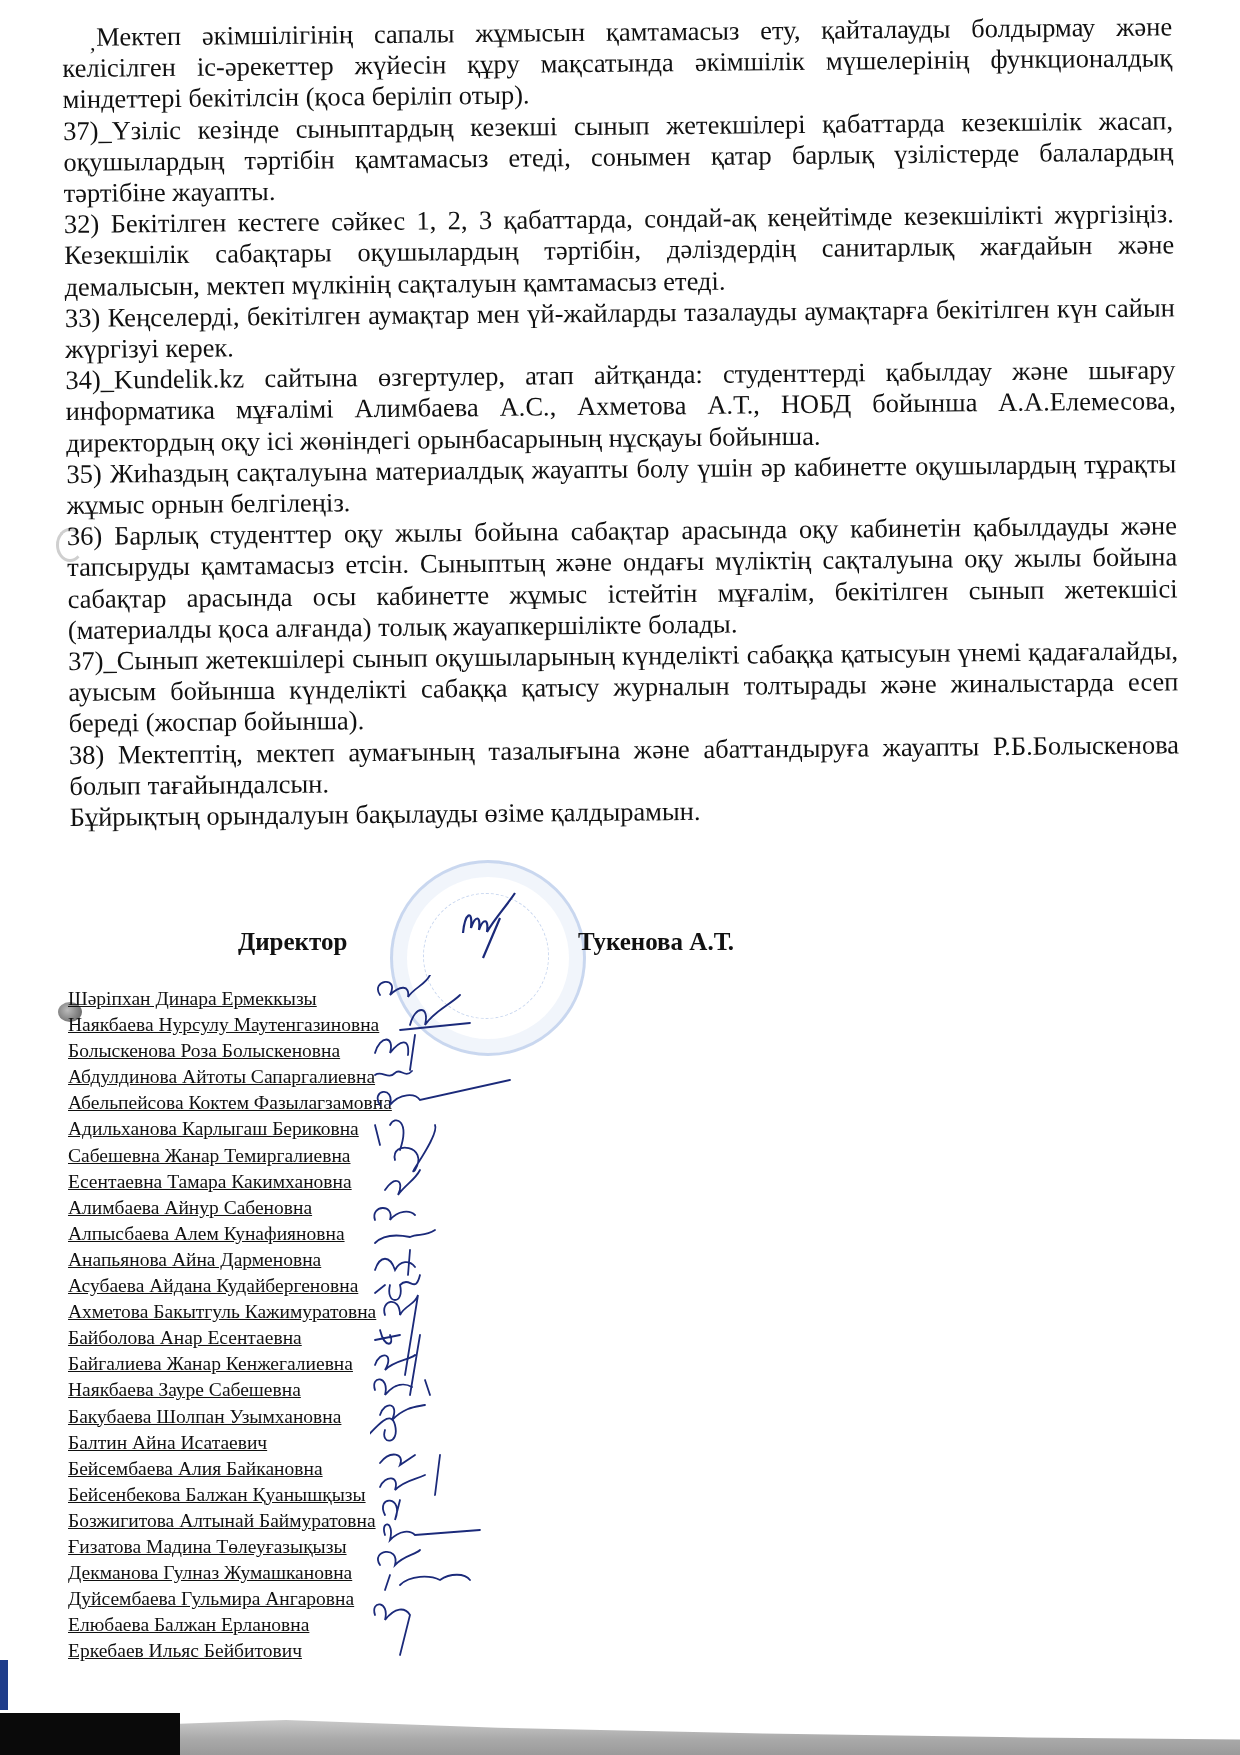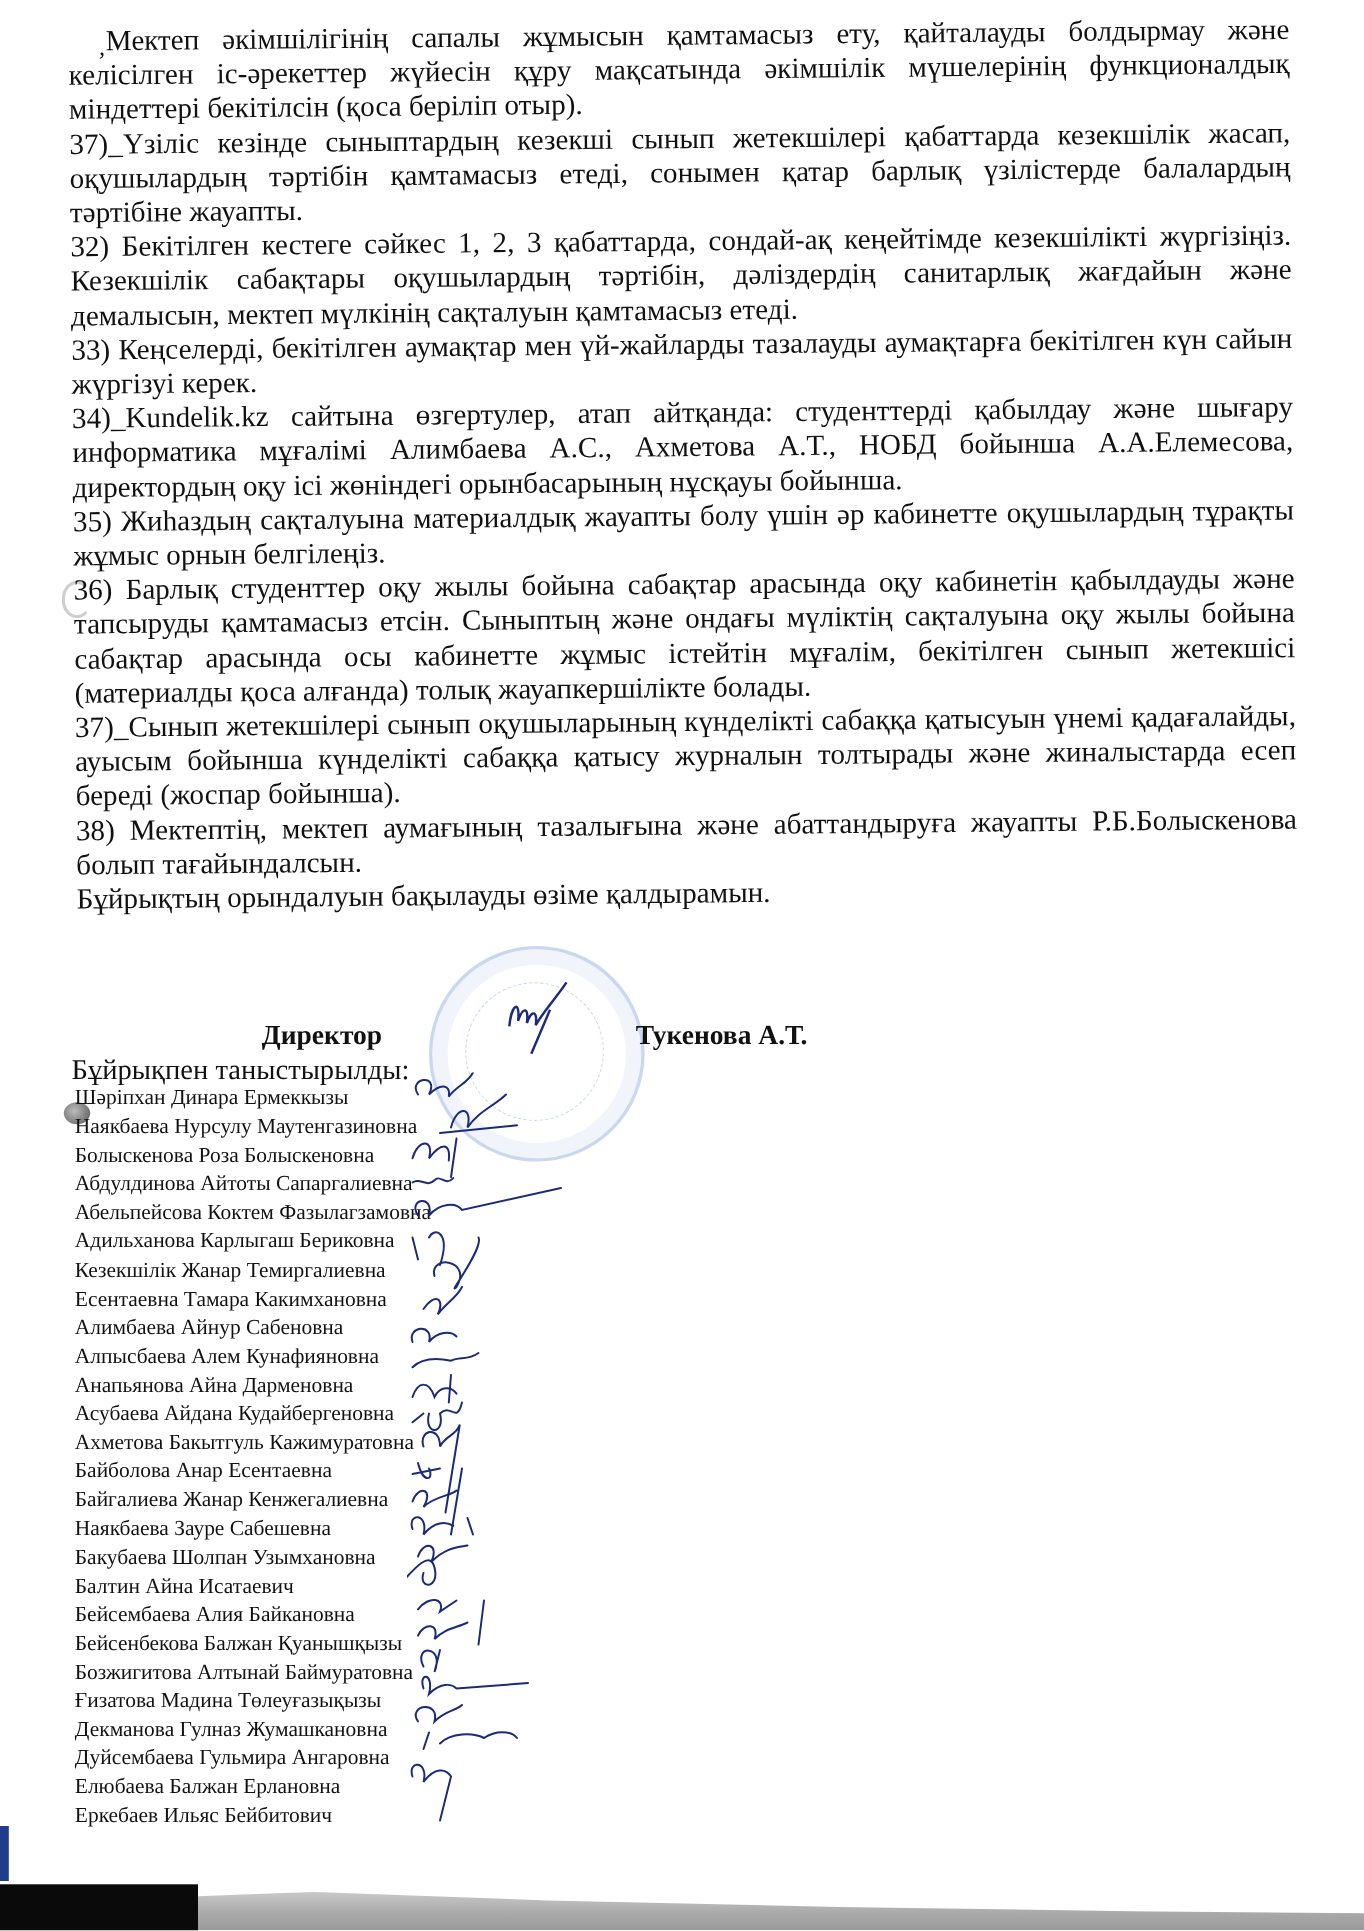--- a/index.html
+++ b/index.html
@@ -21,21 +21,21 @@
       position: absolute; top: 928px; left: 0; width: 1240px; height: 40px;
       font-weight: bold; font-size: 25px;
     }
     .sign-row .role { position: absolute; left: 238px; top: 0; }
     .sign-row .name { position: absolute; left: 578px; top: 0; text-align: right; }
     .ack-title { position: absolute; left: 65px; top: 958px; font-size: 26px; line-height: 30px; }
     .ack-list {
       position: absolute; left: 68px; top: 986px; margin: 0; padding: 0; list-style: none;
       font-size: 19.5px; line-height: 26.1px;
     }
-    .ack-list li { white-space: nowrap; position: relative; }
+    .ack-list li { white-space: nowrap; position: relative; text-decoration: underline; }
     .stamp {
       position: absolute; left: 390px; top: 860px; width: 190px; height: 190px; border-radius: 50%;
       border: 3px solid rgba(100,140,210,0.35); box-shadow: inset 0 0 0 14px rgba(120,160,220,0.10);
     }
     .stamp-inner {
       position: absolute; left: 30px; top: 30px; width: 124px; height: 124px; border-radius: 50%;
       border: 1.5px dashed rgba(100,140,210,0.35);
     }
     .director-sig { position: absolute; left: 455px; top: 888px; }
     .sig { position: absolute; }
@@ -81,31 +81,30 @@
     </div>
 
   <div class="sign-row">
     <span class="role">Директор</span>
     <span class="name">Тукенова А.Т.</span>
   </div>
   <svg class="director-sig" width="70" height="75" viewBox="0 0 70 75">
     <path d="M8 45 C10 25, 18 20, 16 40 C20 28, 26 26, 24 42 C28 30, 34 30, 32 44 C40 30, 50 20, 60 5 M45 30 L28 70" fill="none" stroke="#1b2a7a" stroke-width="2.2"></path>
   </svg>
 
-  <div class="ack-title">Бұйрықпен таныстырылды:</div>
   <div class="hole-mark"></div>
 
   <ul class="ack-list">
     <li>Шәріпхан Динара Ермеккызы</li>
     <li>Наякбаева Нурсулу Маутенгазиновна</li>
     <li>Болыскенова Роза Болыскеновна</li>
     <li>Абдулдинова Айтоты Сапаргалиевна</li>
     <li>Абельпейсова Коктем Фазылагзамовна</li>
     <li>Адильханова Карлыгаш Бериковна</li>
-    <li>Кезекшілік Жанар Темиргалиевна</li>
+    <li>Сабешевна Жанар Темиргалиевна</li>
     <li>Есентаевна Тамара Какимхановна</li>
     <li>Алимбаева Айнур Сабеновна</li>
     <li>Алпысбаева Алем Кунафияновна</li>
     <li>Анапьянова Айна Дарменовна</li>
     <li>Асубаева Айдана Кудайбергеновна</li>
     <li>Ахметова Бакытгуль Кажимуратовна</li>
     <li>Байболова Анар Есентаевна</li>
     <li>Байгалиева Жанар Кенжегалиевна</li>
     <li>Наякбаева Зауре Сабешевна</li>
     <li>Бакубаева Шолпан Узымхановна</li>

